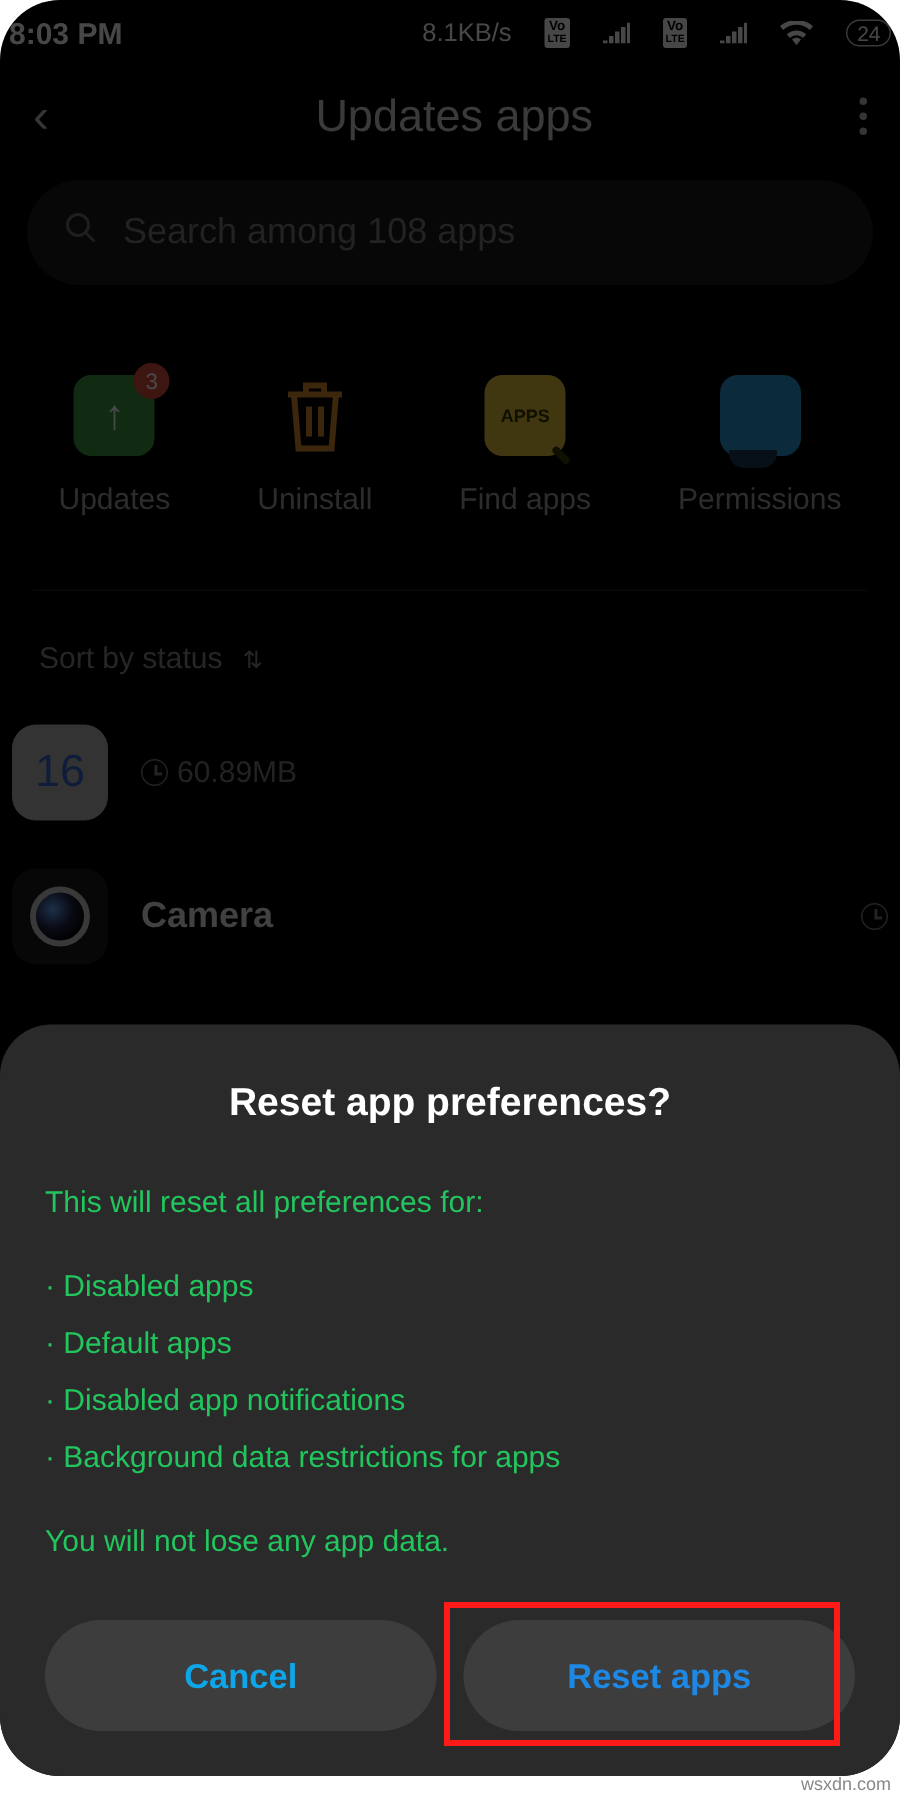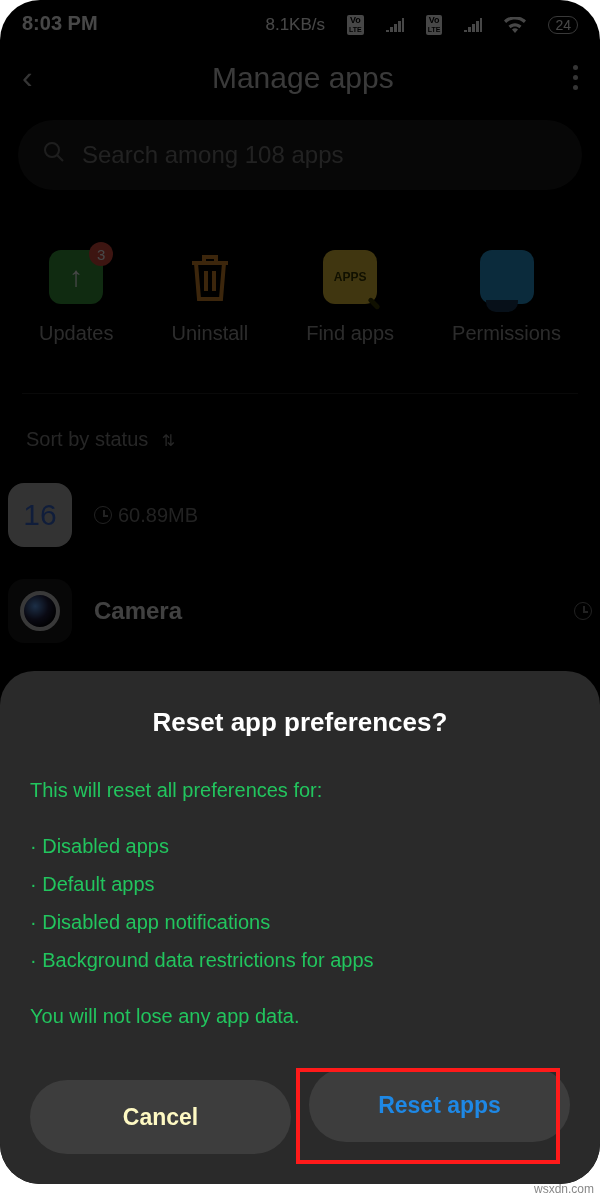--- a/index.html
+++ b/index.html
@@ -1,21 +1,21 @@
 <!DOCTYPE html>
 <html><head>
 <meta charset="utf-8">
 <style>
   * { margin: 0; padding: 0; box-sizing: border-box; font-family: -apple-system, Helvetica, Arial, sans-serif; }
   body { background: #fff; width: 600px; height: 1200px; overflow: hidden; position: relative; }
   .phone { background:#000; width:600px; height:1184px; position:absolute; top:0; left:0; border-radius:40px; overflow:hidden;}
   .dimmed { opacity:0.28; }
 
   
-  .status { display:flex; justify-content:space-between; align-items:flex-end; padding:12px 22px 4px; color:#fff; font-size:20px; font-weight:600;}
+  .status { display:flex; justify-content:space-between; align-items:flex-start; padding:12px 6px 4px; color:#fff; font-size:20px; font-weight:600;}
   .status-left { }
   .status-right { display:flex; align-items:center; gap:22px; font-size:17px; font-weight:500;}
   .s-icon { display:inline-flex; align-items:center; }
   .battery { border:1.6px solid #ccc; border-radius:10px; padding:0 6px; font-size:14px; line-height:16px;}
   .lte-box { background:#fff; color:#000; font-size:9px; font-weight:700; padding:1px 2px; border-radius:2px; line-height:9px; text-align:center;}
   .lte-box small{display:block;font-size:7px;}
 
   
   .header { display:flex; align-items:center; justify-content:space-between; padding:20px 22px 24px; }
   .back { color:#bfbfbf; font-size:32px; font-weight:300;}
@@ -58,21 +58,21 @@
   .clock-ic::before{content:"";position:absolute; top:8px; left:8px; width:5px; height:1.5px; background:#7a7a7a;}
 
   
   .dialog { position:absolute; left:0; right:0; bottom:0; background:#2a2a2a; border-radius:34px 34px 0 0; padding:36px 30px 30px; color:#e6e6e6;}
   .dlg-title{ text-align:center; font-size:26px; font-weight:600; color:#fff; margin-bottom:34px;}
   .dlg-body{ font-size:20px; line-height:36px; color:#22c55e;}
   .dlg-body p{ margin-bottom:20px;}
   .dlg-body .bul{ margin-bottom:2px;}
   .dlg-btns{ display:flex; gap:18px; margin-top:34px;}
   .btn{ flex:1; height:74px; border-radius:40px; background:#3d3d3d; display:flex; align-items:center; justify-content:center; font-size:23px; font-weight:600;}
-  .btn-cancel{ color:#fef9c3;margin-top:12px;}
+  .btn-cancel{ color:#0ea5e9;}
   .btn-reset{ color:#1e88e5;}
   .hl{ position:absolute; border:4px solid #ff1a1a; }
   .watermark{ position:absolute; bottom:4px; right:6px; font-size:12px; color:#888;}
 </style>
 </head>
 <body>
 
 <div class="phone">
 
   <div class="dimmed">
@@ -97,21 +97,21 @@
         <svg width="22" height="16" viewBox="0 0 22 16">
               <path fill="#fff" d="M11 16l3-3.6c-1.7-1.6-4.3-1.6-6 0L11 16zM4.5 8.8l2.1 2.5c2.5-2.3 6.3-2.3 8.8 0l2.1-2.5C13.9 5.4 8.1 5.4 4.5 8.8zM0 3.5l2.1 2.5C7 1.4 15 1.4 19.9 6L22 3.5C15.9-2.1 6.1-2.1 0 3.5z"></path>
             </svg>
       </span>
       <span class="battery">24</span>
     </div>
   </div>
 
   <div class="header">
     <div class="back">‹</div>
-    <div class="title">Manage apps</div>
+    <div class="title">Updates apps</div>
     <div class="more">
           <span></span>
           <span></span>
           <span></span>
         </div>
   </div>
 
   <div class="search">
     <span class="mag">
       <svg width="24" height="24" viewBox="0 0 24 24" stroke="#6d6d6d" stroke-width="2" fill="none">

